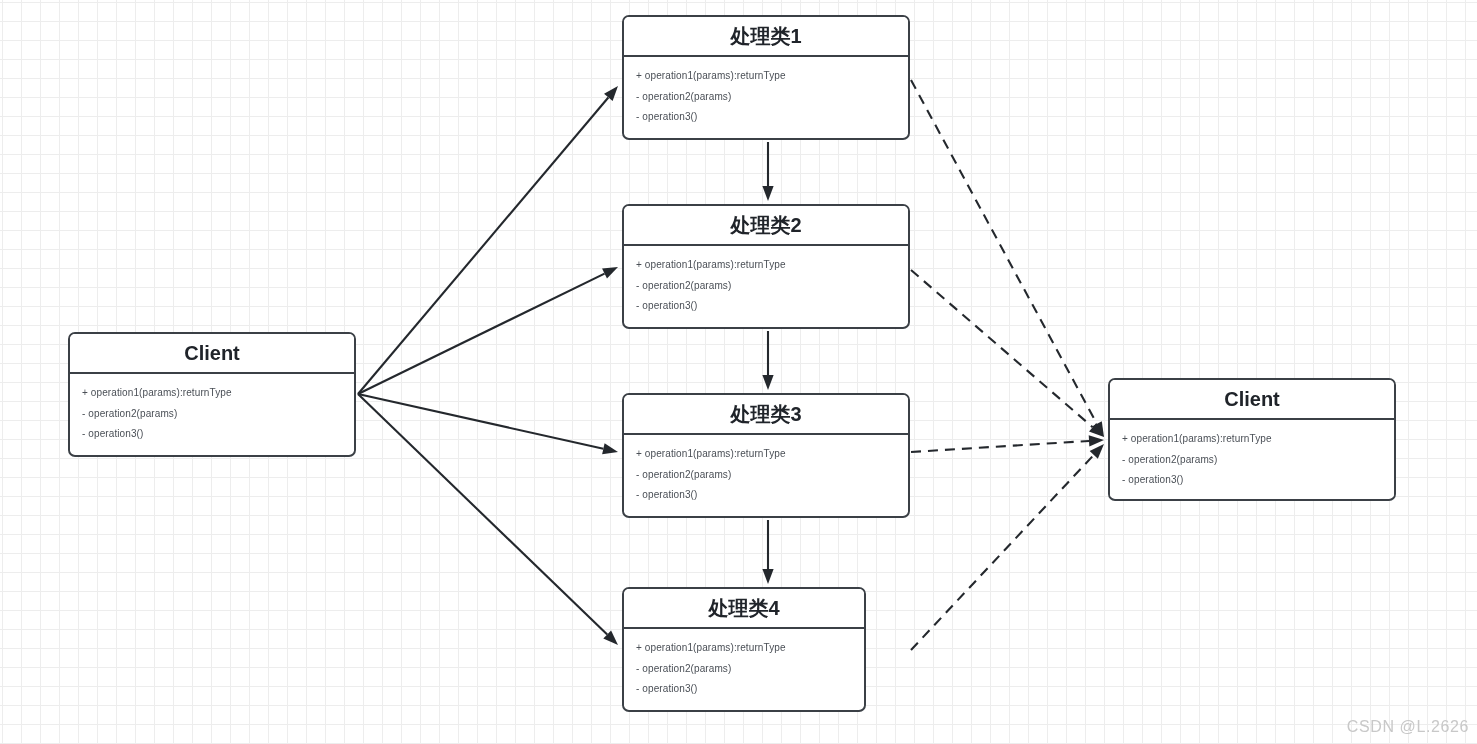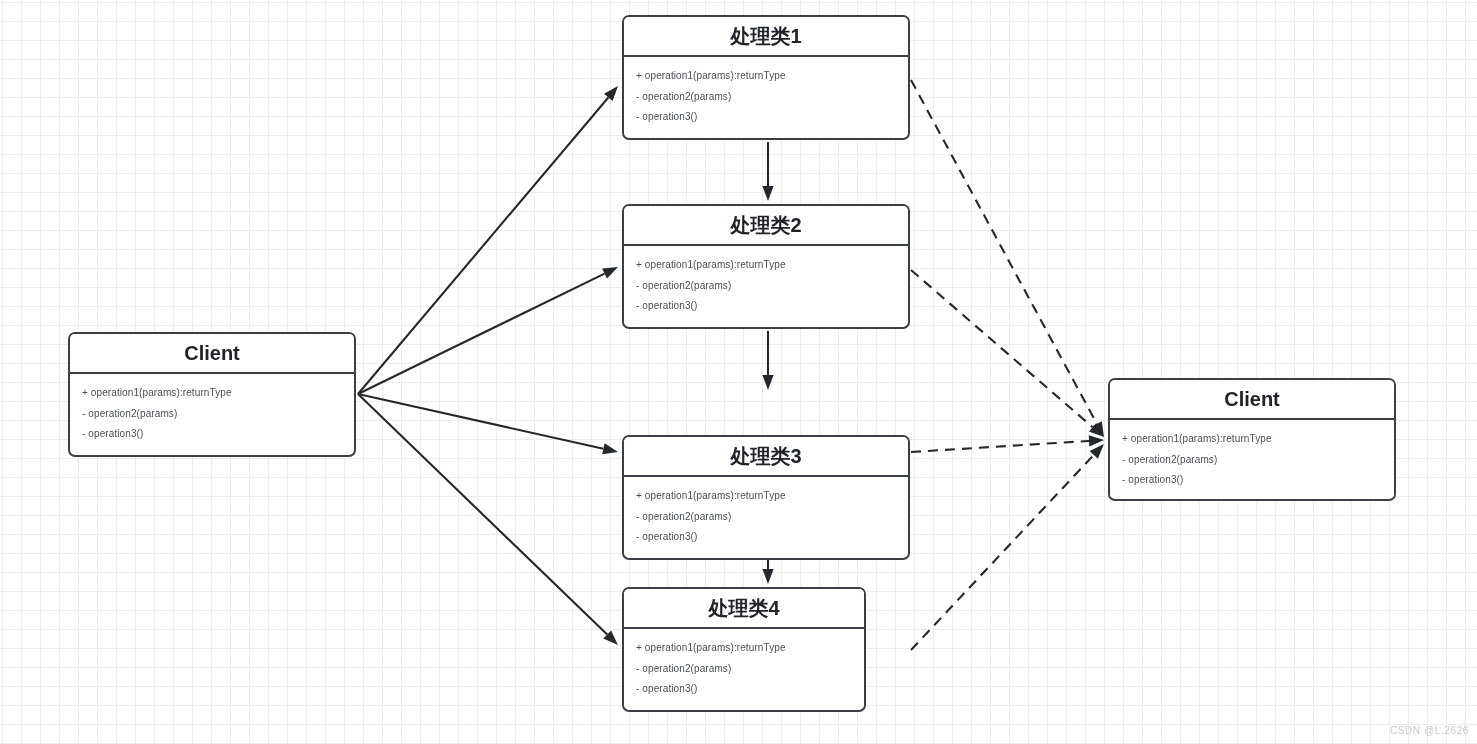--- a/index.html
+++ b/index.html
@@ -64,21 +64,21 @@
     font-size: 10px;
     line-height: 20.5px;
     color: #4a4f56;
     white-space: nowrap;
     letter-spacing: 0.1px;
   }
   #watermark {
     position: absolute;
     right: 8px;
     bottom: 8px;
-    font-size: 10px;
+    font-size: 16px;
     color: #c8c8c8;
     letter-spacing: 0.6px;
     user-select: none;
   }
 </style>
 </head>
 <body>
 
 <div id="canvas">
 
@@ -127,21 +127,21 @@
 
   <div class="uml-class" style="left: 622px; top: 204px; width: 288px; height: 125px;">
     <div class="uml-header">处理类2</div>
     <div class="uml-body">
       <div class="uml-member">+ operation1(params):returnType</div>
       <div class="uml-member">- operation2(params)</div>
       <div class="uml-member">- operation3()</div>
     </div>
   </div>
 
-  <div class="uml-class" style="left: 622px; top: 393px; width: 288px; height: 125px; margin-top: 42px;">
+  <div class="uml-class" style="left: 622px; top: 393px; width: 288px; height: 125px;">
     <div class="uml-header">处理类3</div>
     <div class="uml-body">
       <div class="uml-member">+ operation1(params):returnType</div>
       <div class="uml-member">- operation2(params)</div>
       <div class="uml-member">- operation3()</div>
     </div>
   </div>
 
   <div class="uml-class" style="left: 622px; top: 587px; width: 244px; height: 125px;">
     <div class="uml-header">处理类4</div>

